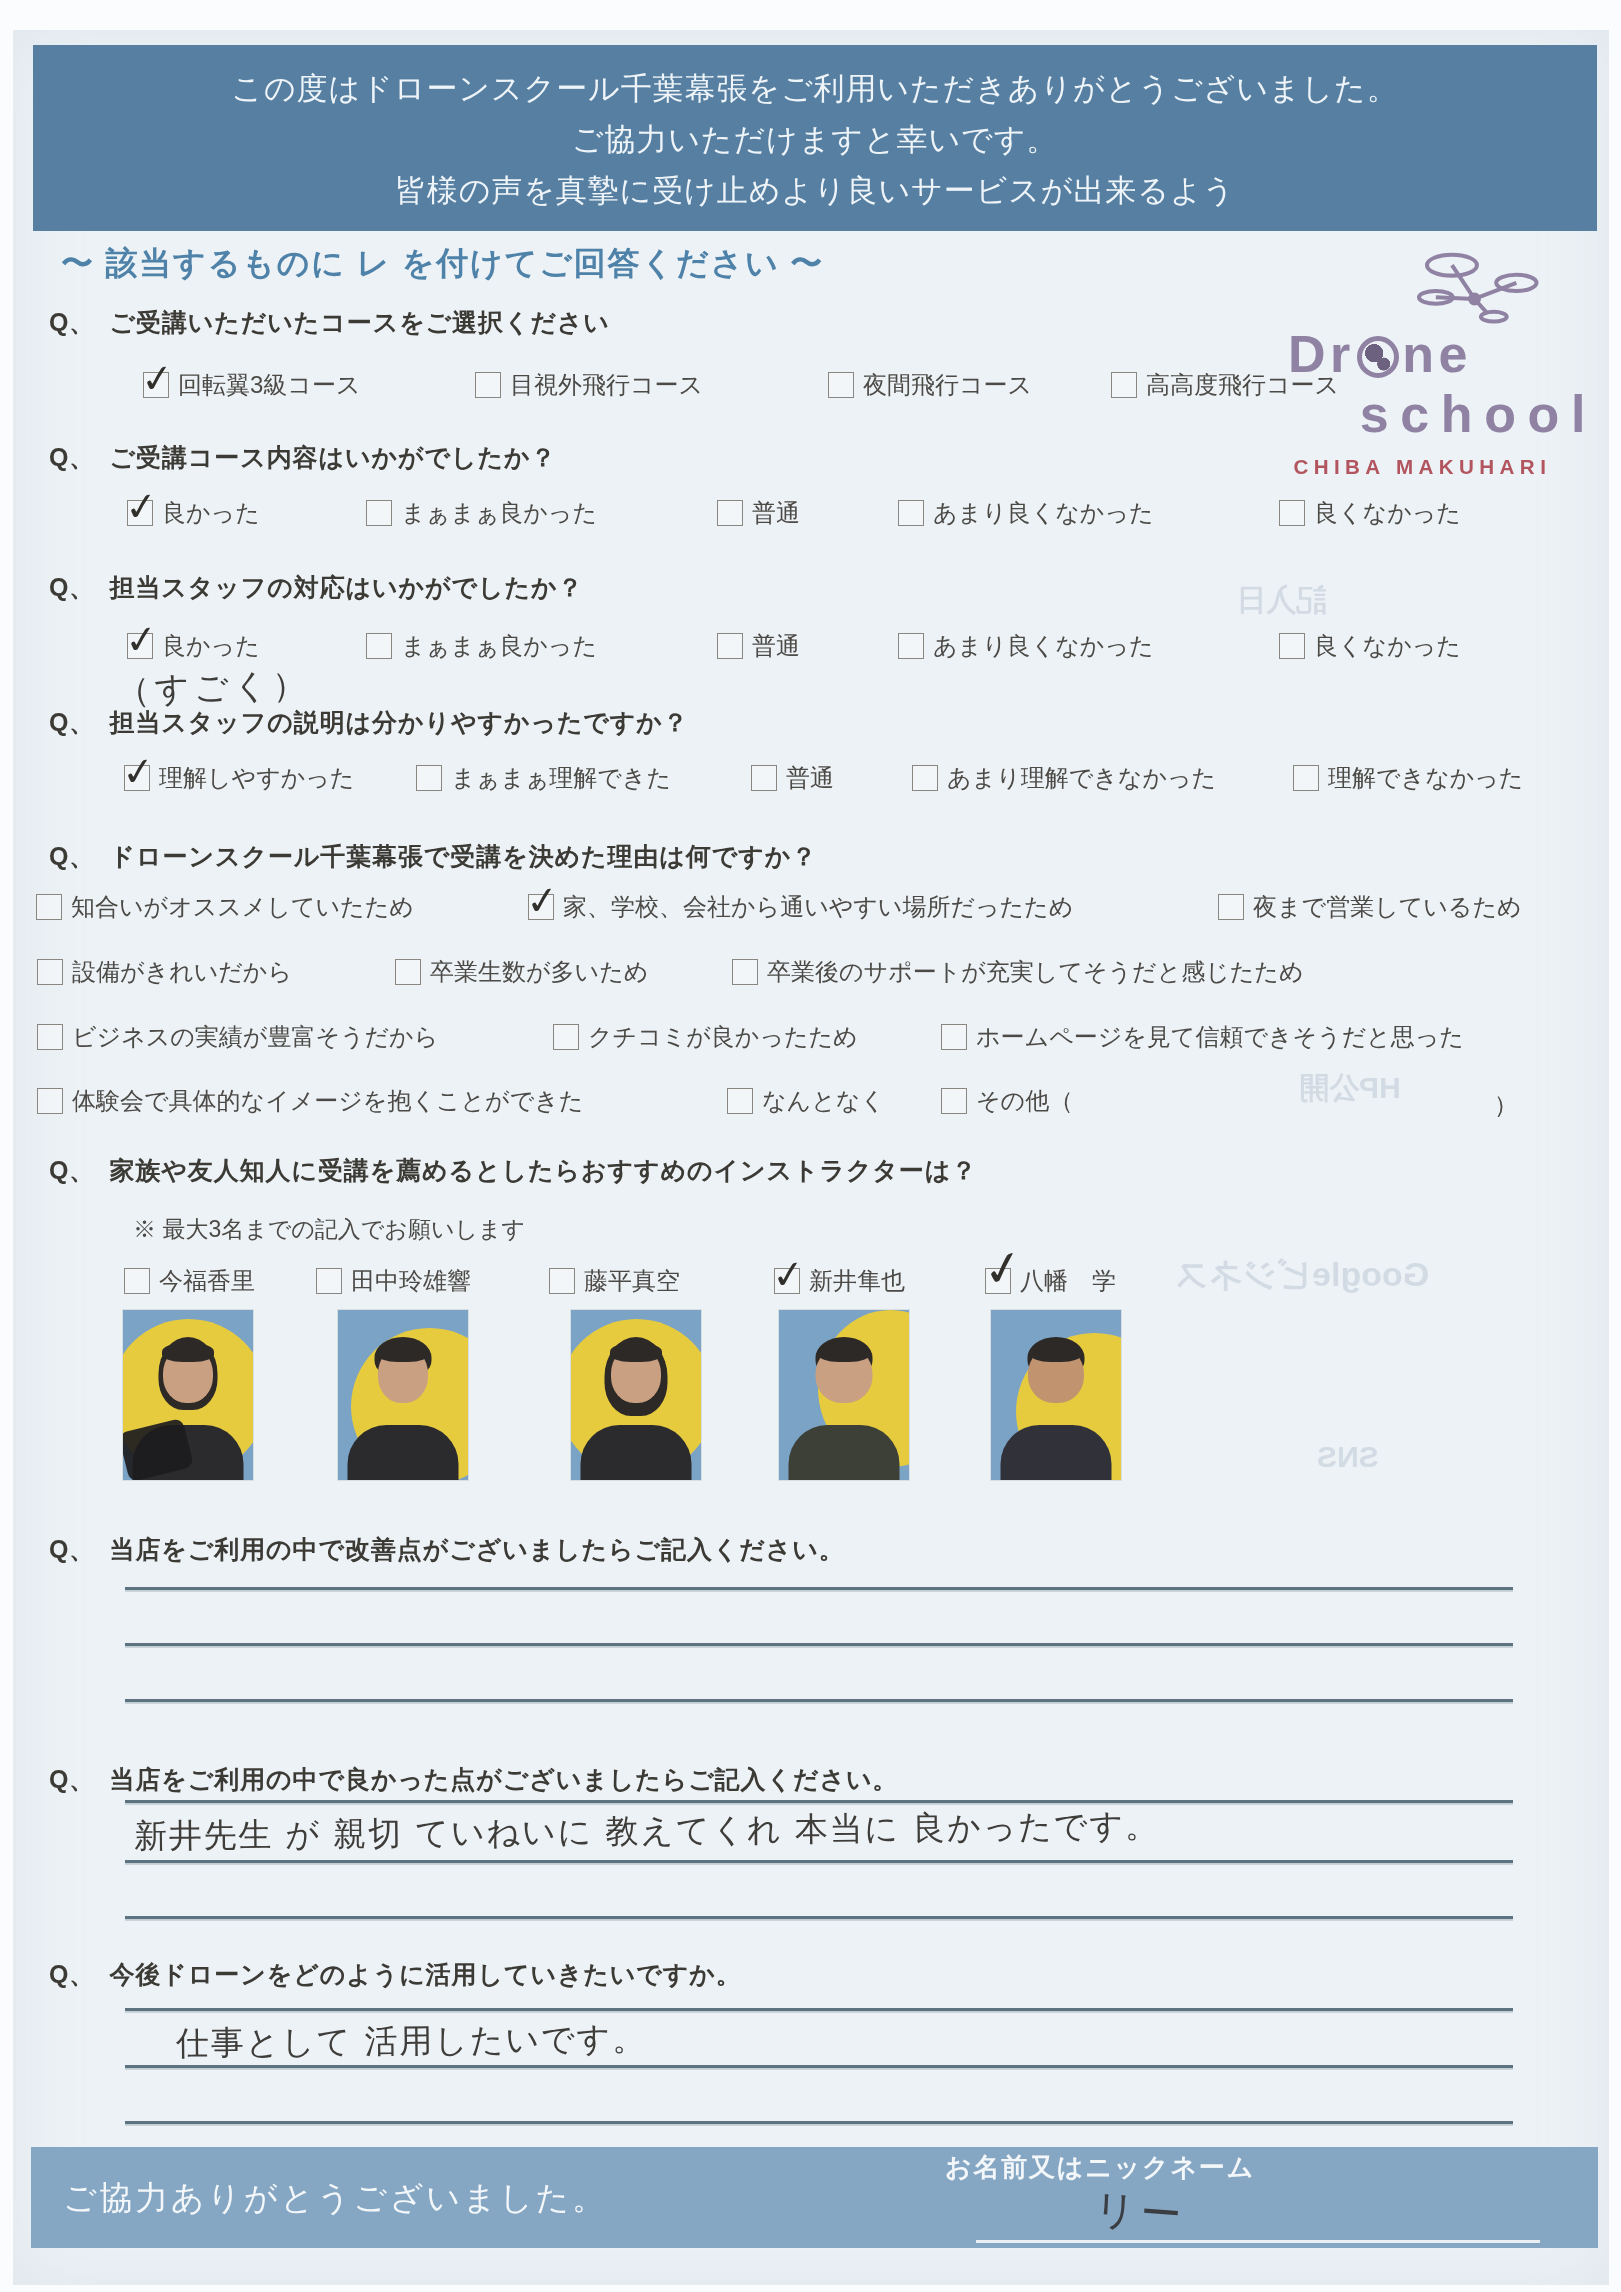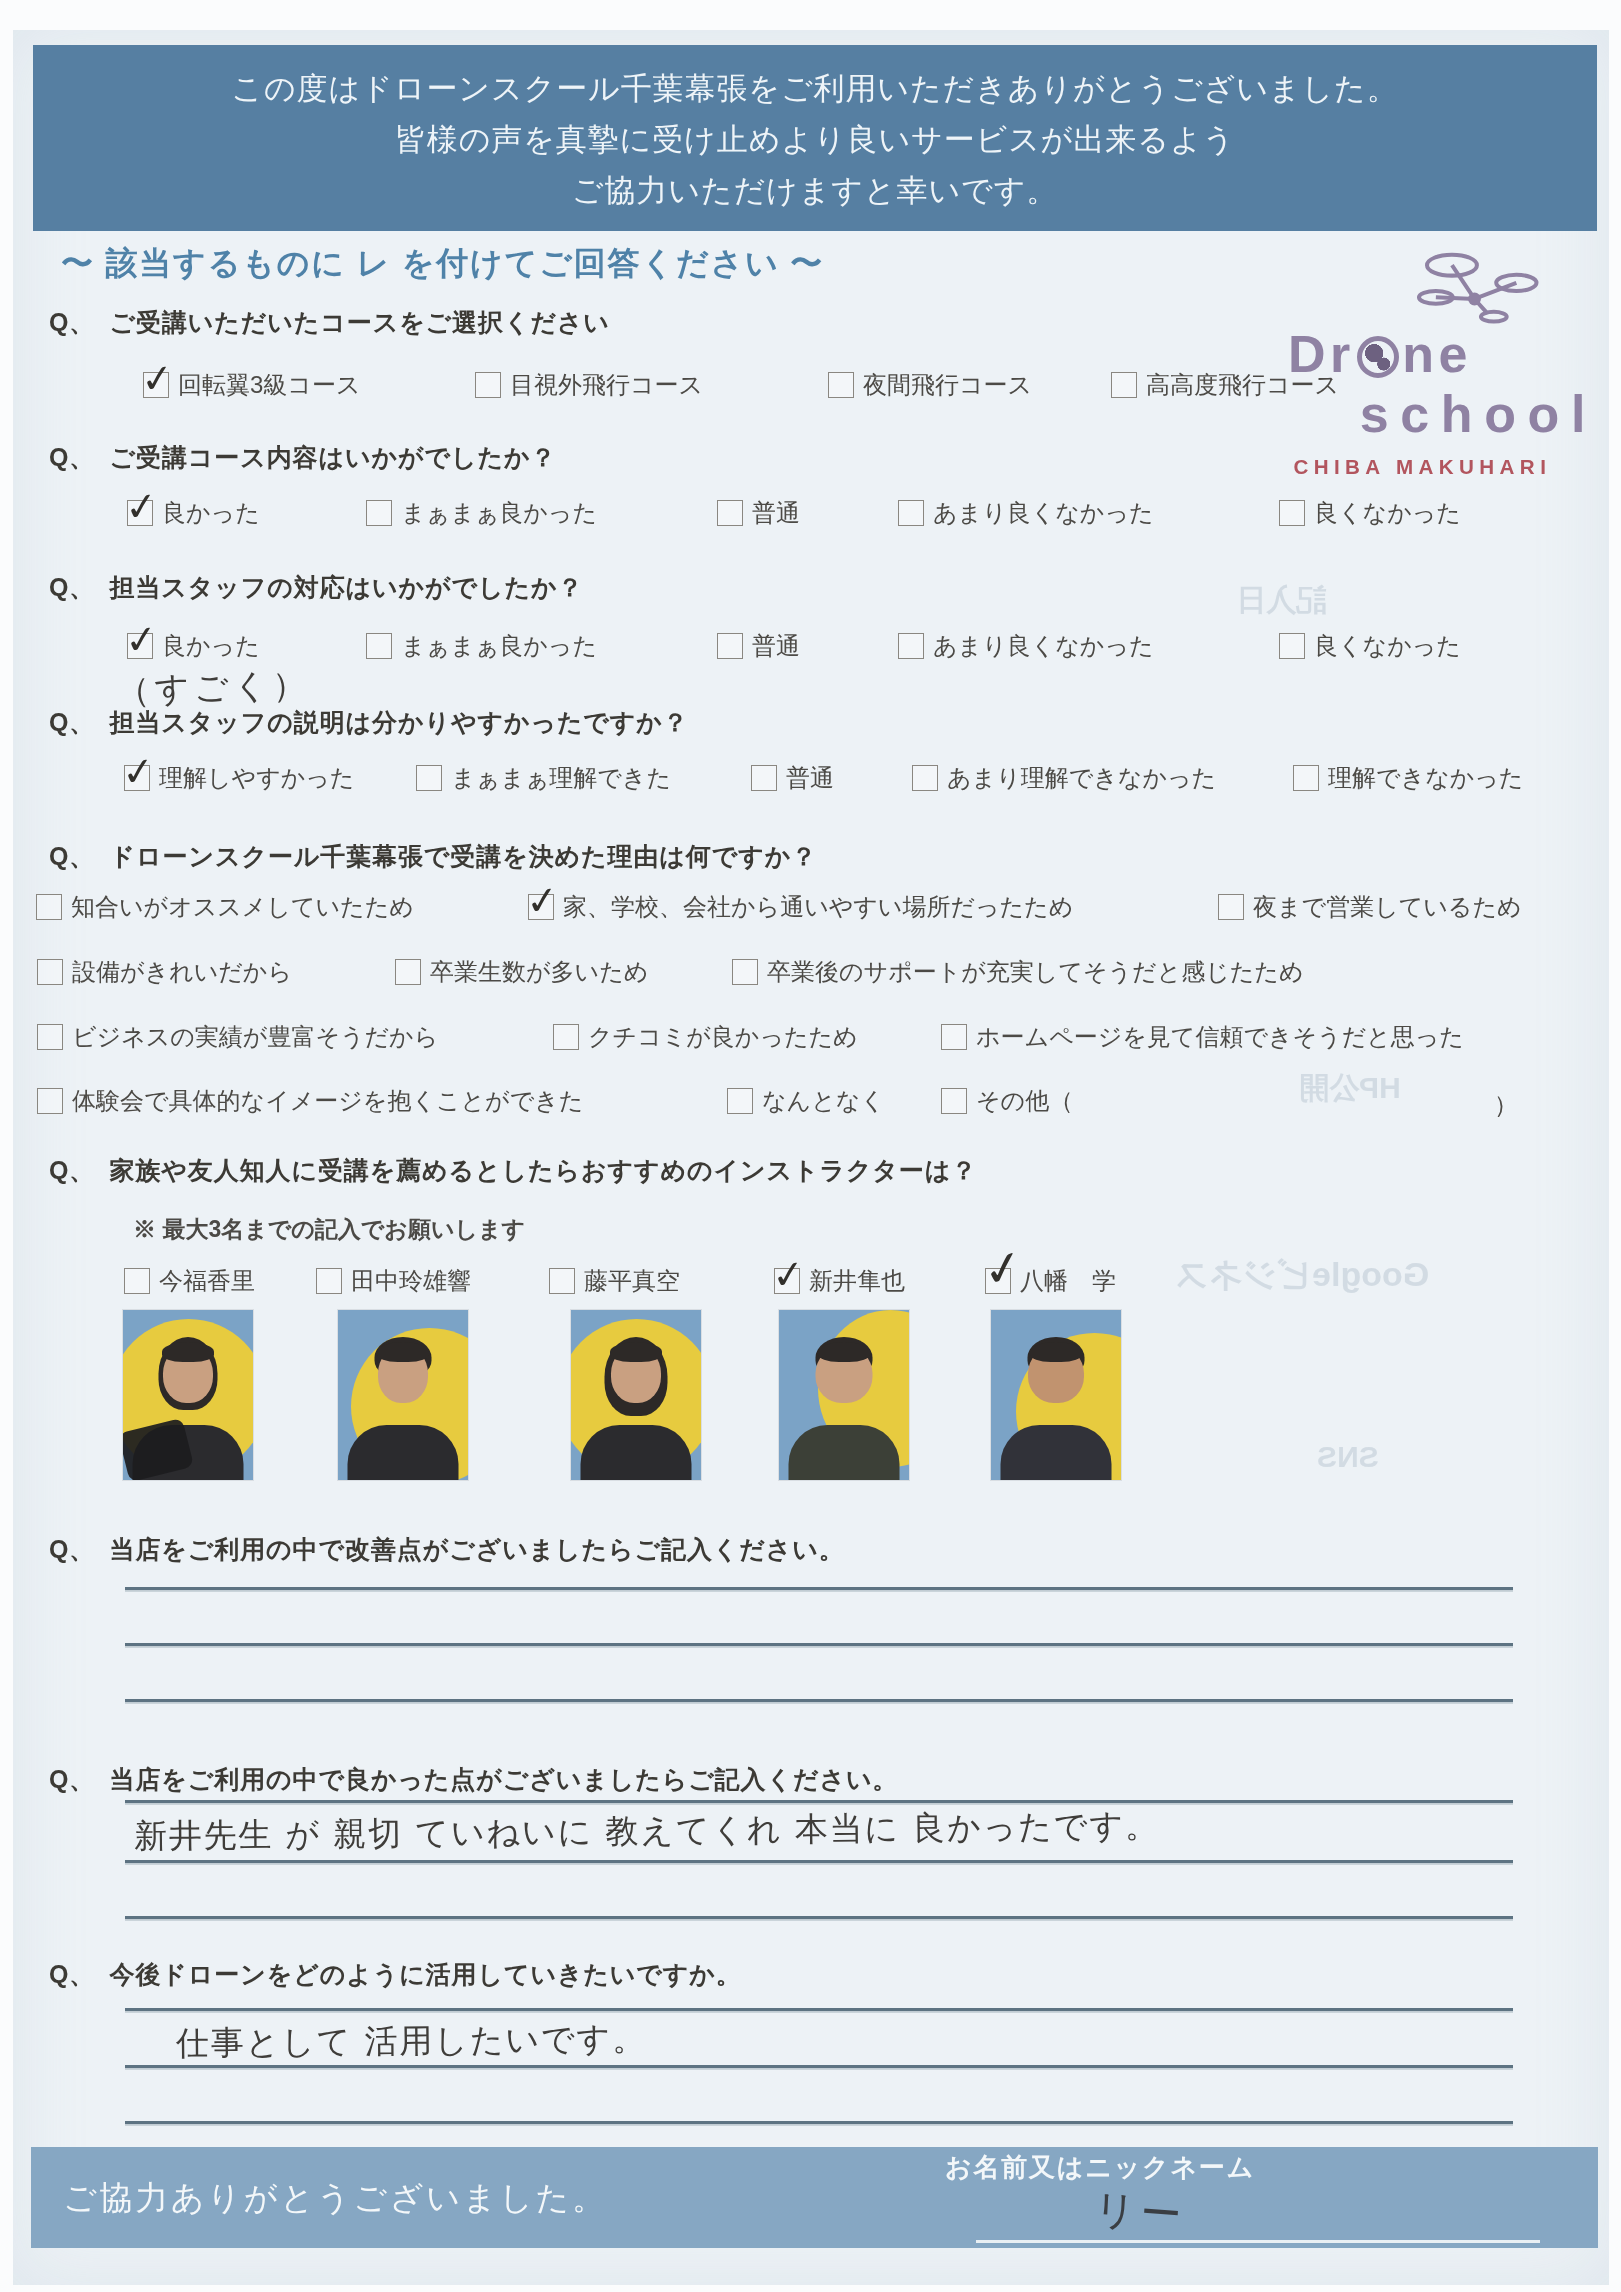--- a/index.html
+++ b/index.html
@@ -25,21 +25,21 @@
   .optrow {position:absolute; left:0; width:1621px; height:41px;}
   .opt {position:absolute; top:0; display:flex; align-items:center; gap:9px; font-size:24px;
         color:#4c4a46; white-space:nowrap;}
   .cb {width:26px; height:26px; border:1.8px solid #8a8781; background:rgba(255,255,255,0.35);
        position:relative; flex:none; box-sizing:border-box;}
   .check {position:absolute; left:-2.7px; top:-14.3px; font-size:39px; font-weight:bold; color:#32302c;
           transform:rotate(-6deg); line-height:1; font-family:"DejaVu Sans",sans-serif;}
   .check.tall {font-size:48px; top:-25px; transform:rotate(-10deg);}
   .opt-close {position:absolute; left:1494px; top:3.6px; font-size:24px; color:#4c4a46;}
 
-  .note {position:absolute; left:133px; top:1214px; font-size:23px; color:#4c4a46;font-weight:bold;}
+  .note {position:absolute; left:133px; top:1214px; font-size:23px; color:#4c4a46;}
 
   
   .hand {color:#3f3d3a; font-family:"DejaVu Sans", sans-serif;}
   .annot {position:absolute; left:116px; top:665px; font-size:34px; transform:rotate(-2deg);
           letter-spacing:4.5px;}
   .answer {position:absolute; font-size:33px; letter-spacing:1.8px; transform:rotate(-0.6deg);
            white-space:nowrap;}
 
   
   .rule {position:absolute; left:125px; width:1388px; height:2.7px; background:#5d7382;
@@ -97,22 +97,22 @@
                      transform:rotate(4deg); letter-spacing:4.5px;}
 </style>
 </head>
 <body>
 
 <div class="stage">
   <div class="paper"></div>
 
   <div class="banner">
     <div>この度はドローンスクール千葉幕張をご利用いただきありがとうございました。</div>
+    <div>ご協力いただけますと幸いです。</div>
     <div>皆様の声を真摯に受け止めより良いサービスが出来るよう</div>
-    <div>ご協力いただけますと幸いです。</div>
   </div>
 
   <div class="instruction">〜 該当するものに レ を付けてご回答ください 〜</div>
 
   <div class="logo">
     <svg width="161" height="79" viewBox="0 0 200 98">
       <g stroke="#8f82a3" fill="none" stroke-width="5">
         <ellipse cx="72" cy="20" rx="31" ry="13"></ellipse>
         <ellipse cx="152" cy="42" rx="25" ry="10"></ellipse>
         <ellipse cx="52" cy="60" rx="21" ry="8"></ellipse>

